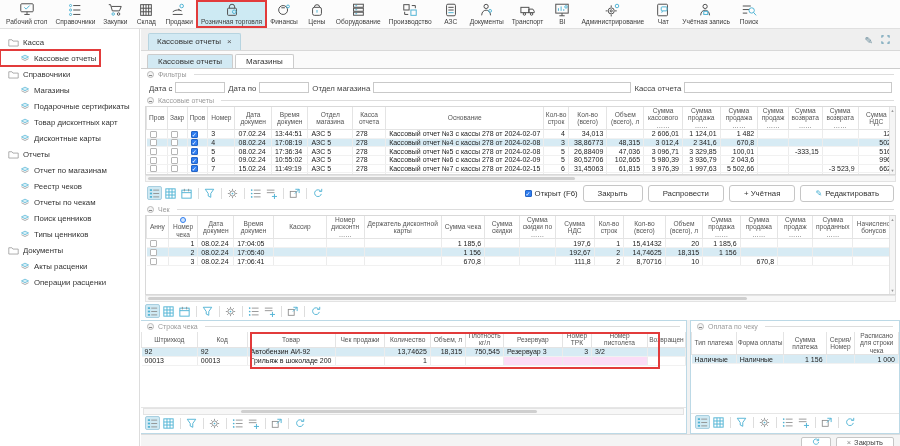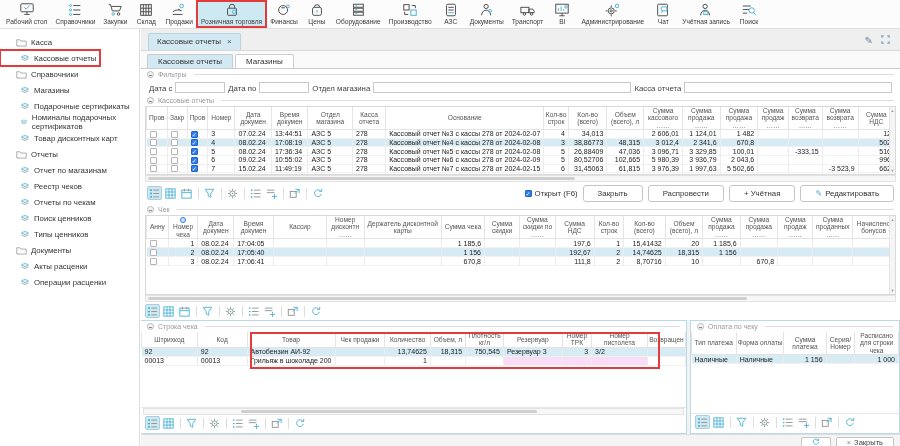--- a/index.html
+++ b/index.html
@@ -14,21 +14,21 @@
   .tb-item { display:flex; flex-direction:column; align-items:center; gap:0;
     padding:1px 4px 1px; cursor:pointer; }
   .tb-item svg { width:22px; height:16px; }
   .tb-lbl { font-size:6.6px; color:#3c3c3c; line-height:8px; }
   .tb-hl { background:#cdeaf3; outline:2px solid #e23b3b; outline-offset:-1px; }
 
   
   #sidebar { position:absolute; left:0; top:29px; width:140px; bottom:0;
     background:#fff; border-right:1px solid #ddd; padding-top:5px; overflow:hidden; }
   .sb-folder, .sb-item { display:flex; align-items:center; gap:4px; height:16px;
-    font-size:7.8px; color:#333; cursor:pointer; padding-left:16px; }
+    font-size:7.8px; color:#333; cursor:pointer; padding-left:8px; }
   .sb-item { padding-left:20px; }
   .sb-folder svg { width:11px; height:9px; }
   .sb-item svg { width:10px; height:8px; }
   .sb-item.hl { outline:2px solid #e23b3b; outline-offset:-1px; width:100px; }
 
   
   #main { position:absolute; left:141px; top:29px; right:0; bottom:0; background:#fff; }
 
   #tabstrip { height:22px; background:#efefef; border-bottom:1px solid #d8d8d8;
     display:flex; align-items:flex-end; padding:3px 6px 0 7px; }
@@ -308,28 +308,28 @@
         <path d="M7 1l5 2.5L7 6 2 3.5z" fill="#d9f0f8" stroke="#4fb3d4"></path>
         <path d="M2 6l5 2.5L12 6" fill="none" stroke="#8a8a8a"></path>
       </svg>
       <span>Подарочные сертификаты</span>
     </div>
     <div class="sb-item">
       <svg viewBox="0 0 14 10">
         <path d="M7 1l5 2.5L7 6 2 3.5z" fill="#d9f0f8" stroke="#4fb3d4"></path>
         <path d="M2 6l5 2.5L12 6" fill="none" stroke="#8a8a8a"></path>
       </svg>
-      <span>Номиналы подарочных сертификатов</span>
+      <span>Товар дисконтных карт</span>
     </div>
     <div class="sb-item">
       <svg viewBox="0 0 14 10">
         <path d="M7 1l5 2.5L7 6 2 3.5z" fill="#d9f0f8" stroke="#4fb3d4"></path>
         <path d="M2 6l5 2.5L12 6" fill="none" stroke="#8a8a8a"></path>
       </svg>
-      <span>Товар дисконтных карт</span>
+      <span>Дисконтные карты</span>
     </div>
     <div class="sb-folder">
       <svg viewBox="0 0 14 11">
         <path d="M1 2h4l1.3 1.7H13V10H1z" fill="#fff" stroke="#999"></path>
       </svg>
       <span>Отчеты</span>
     </div>
     <div class="sb-item">
       <svg viewBox="0 0 14 10">
         <path d="M7 1l5 2.5L7 6 2 3.5z" fill="#d9f0f8" stroke="#4fb3d4"></path>

